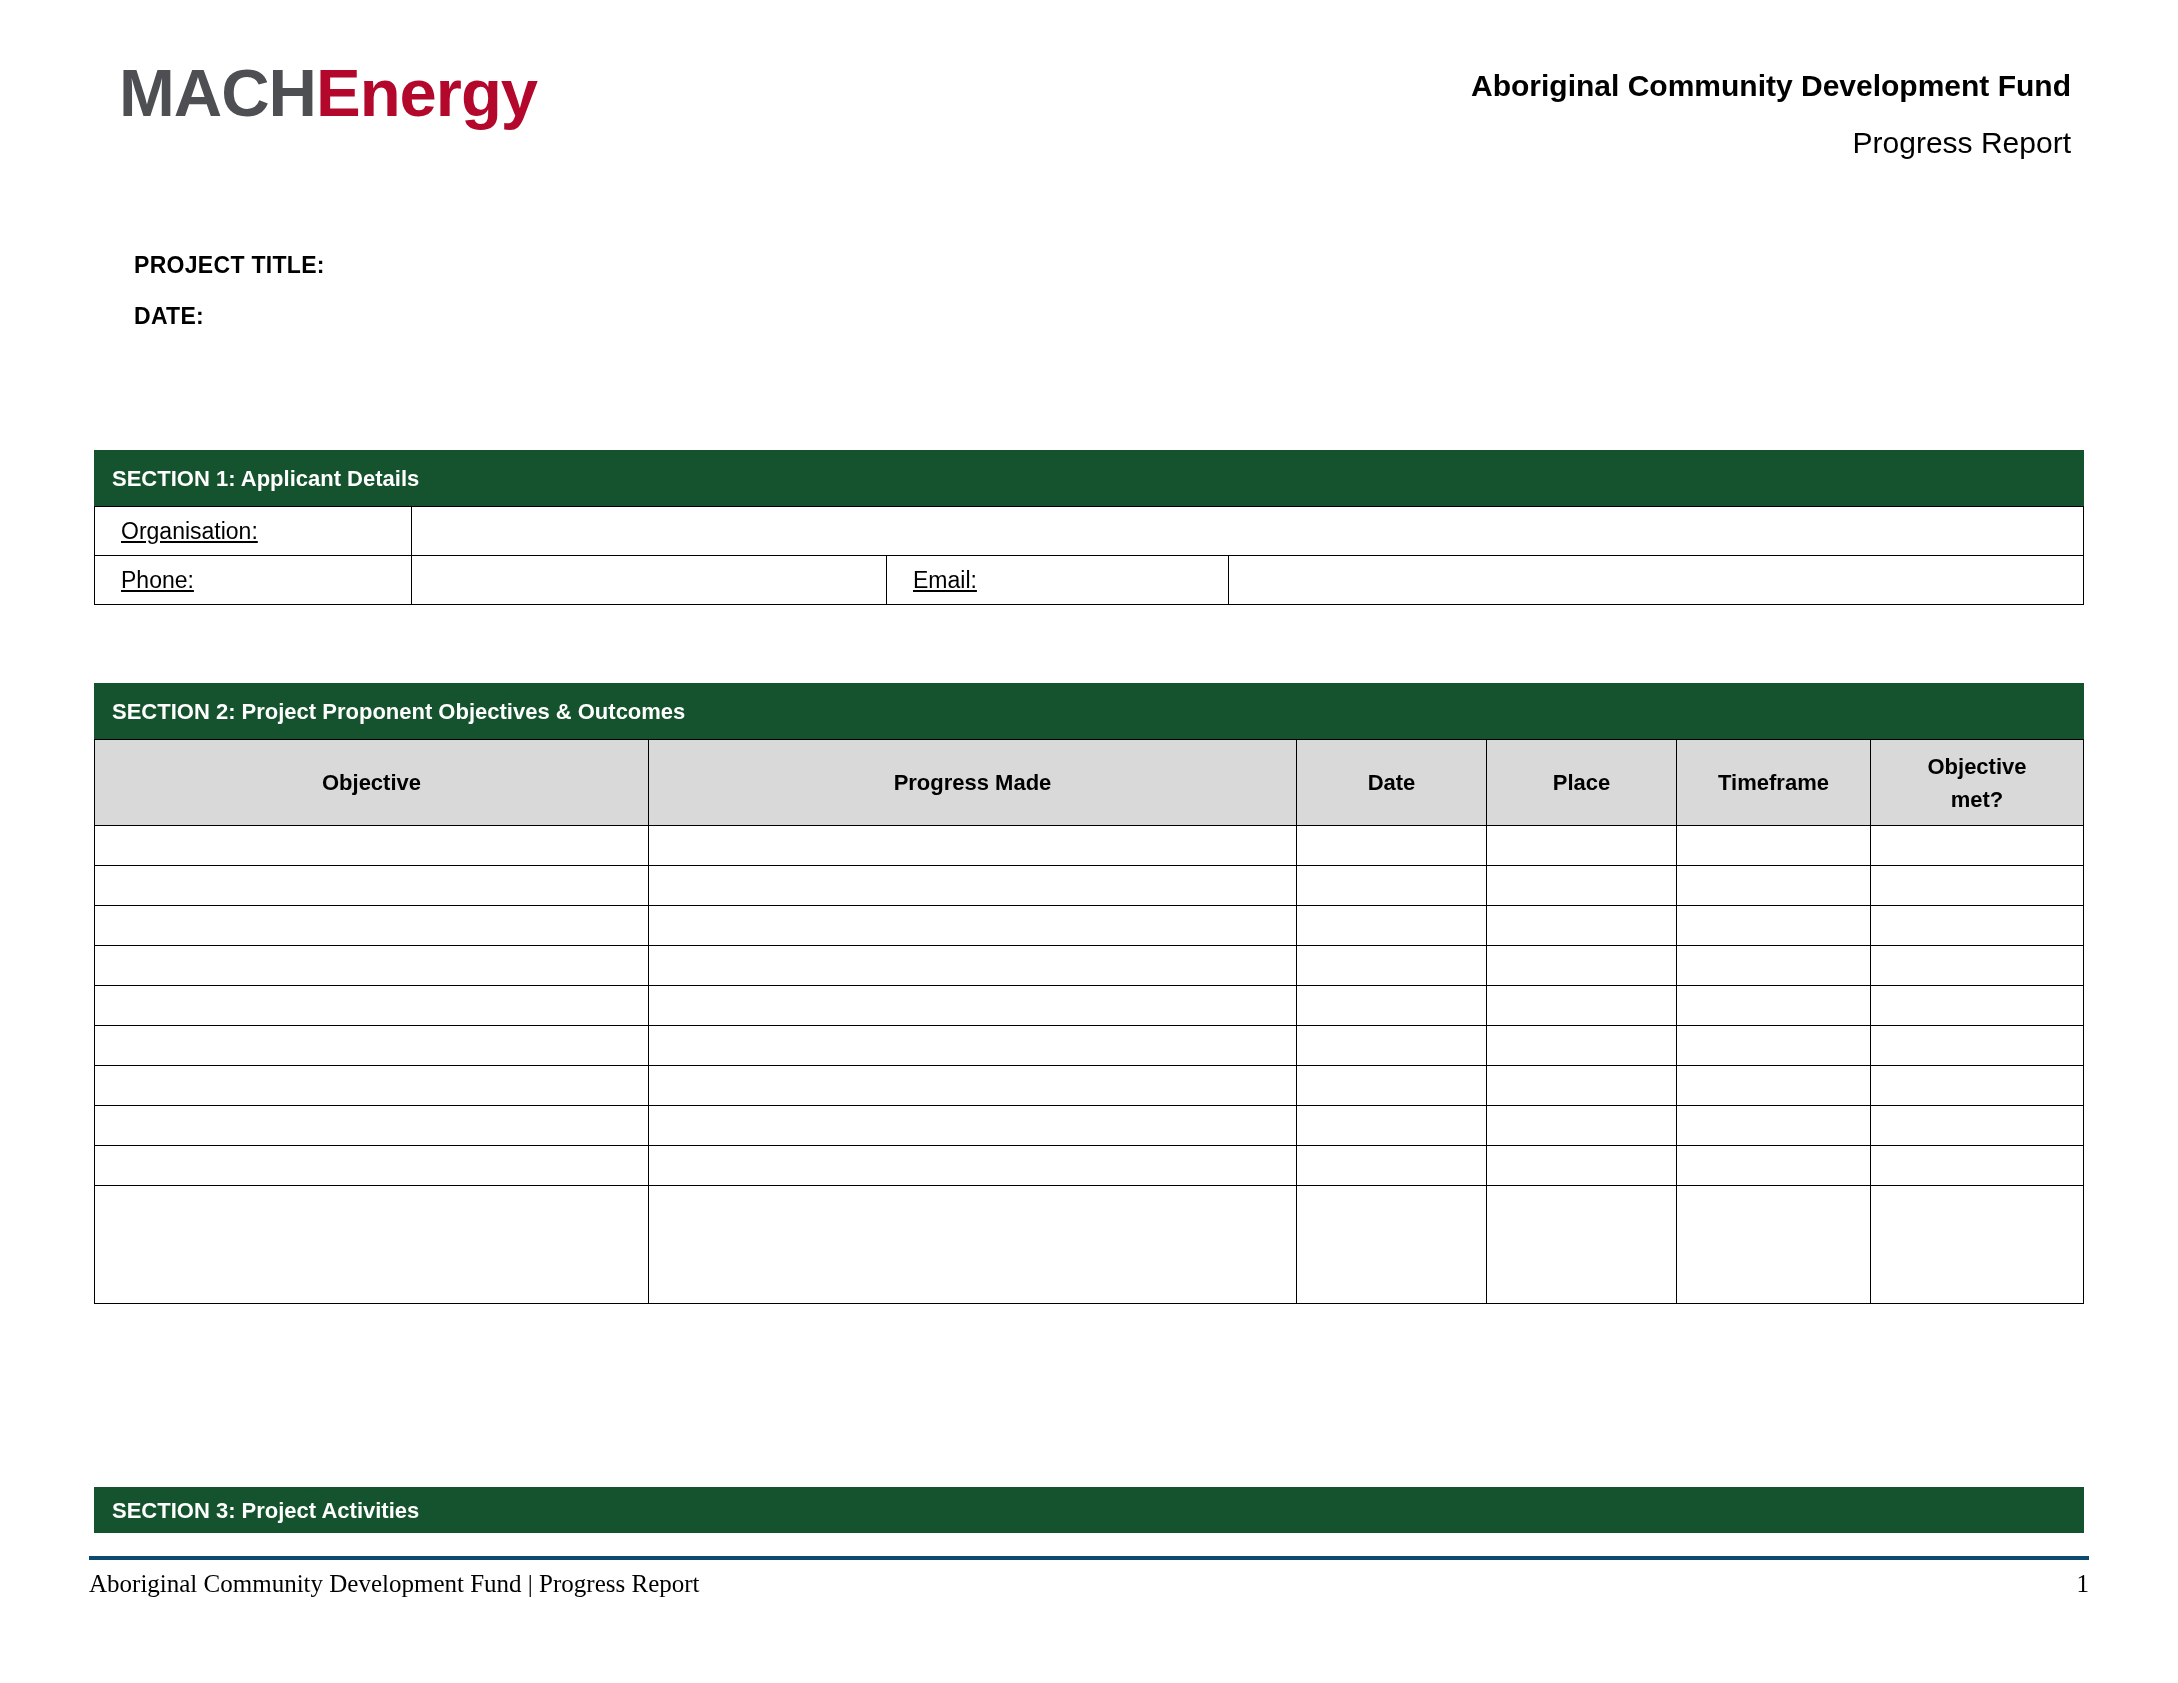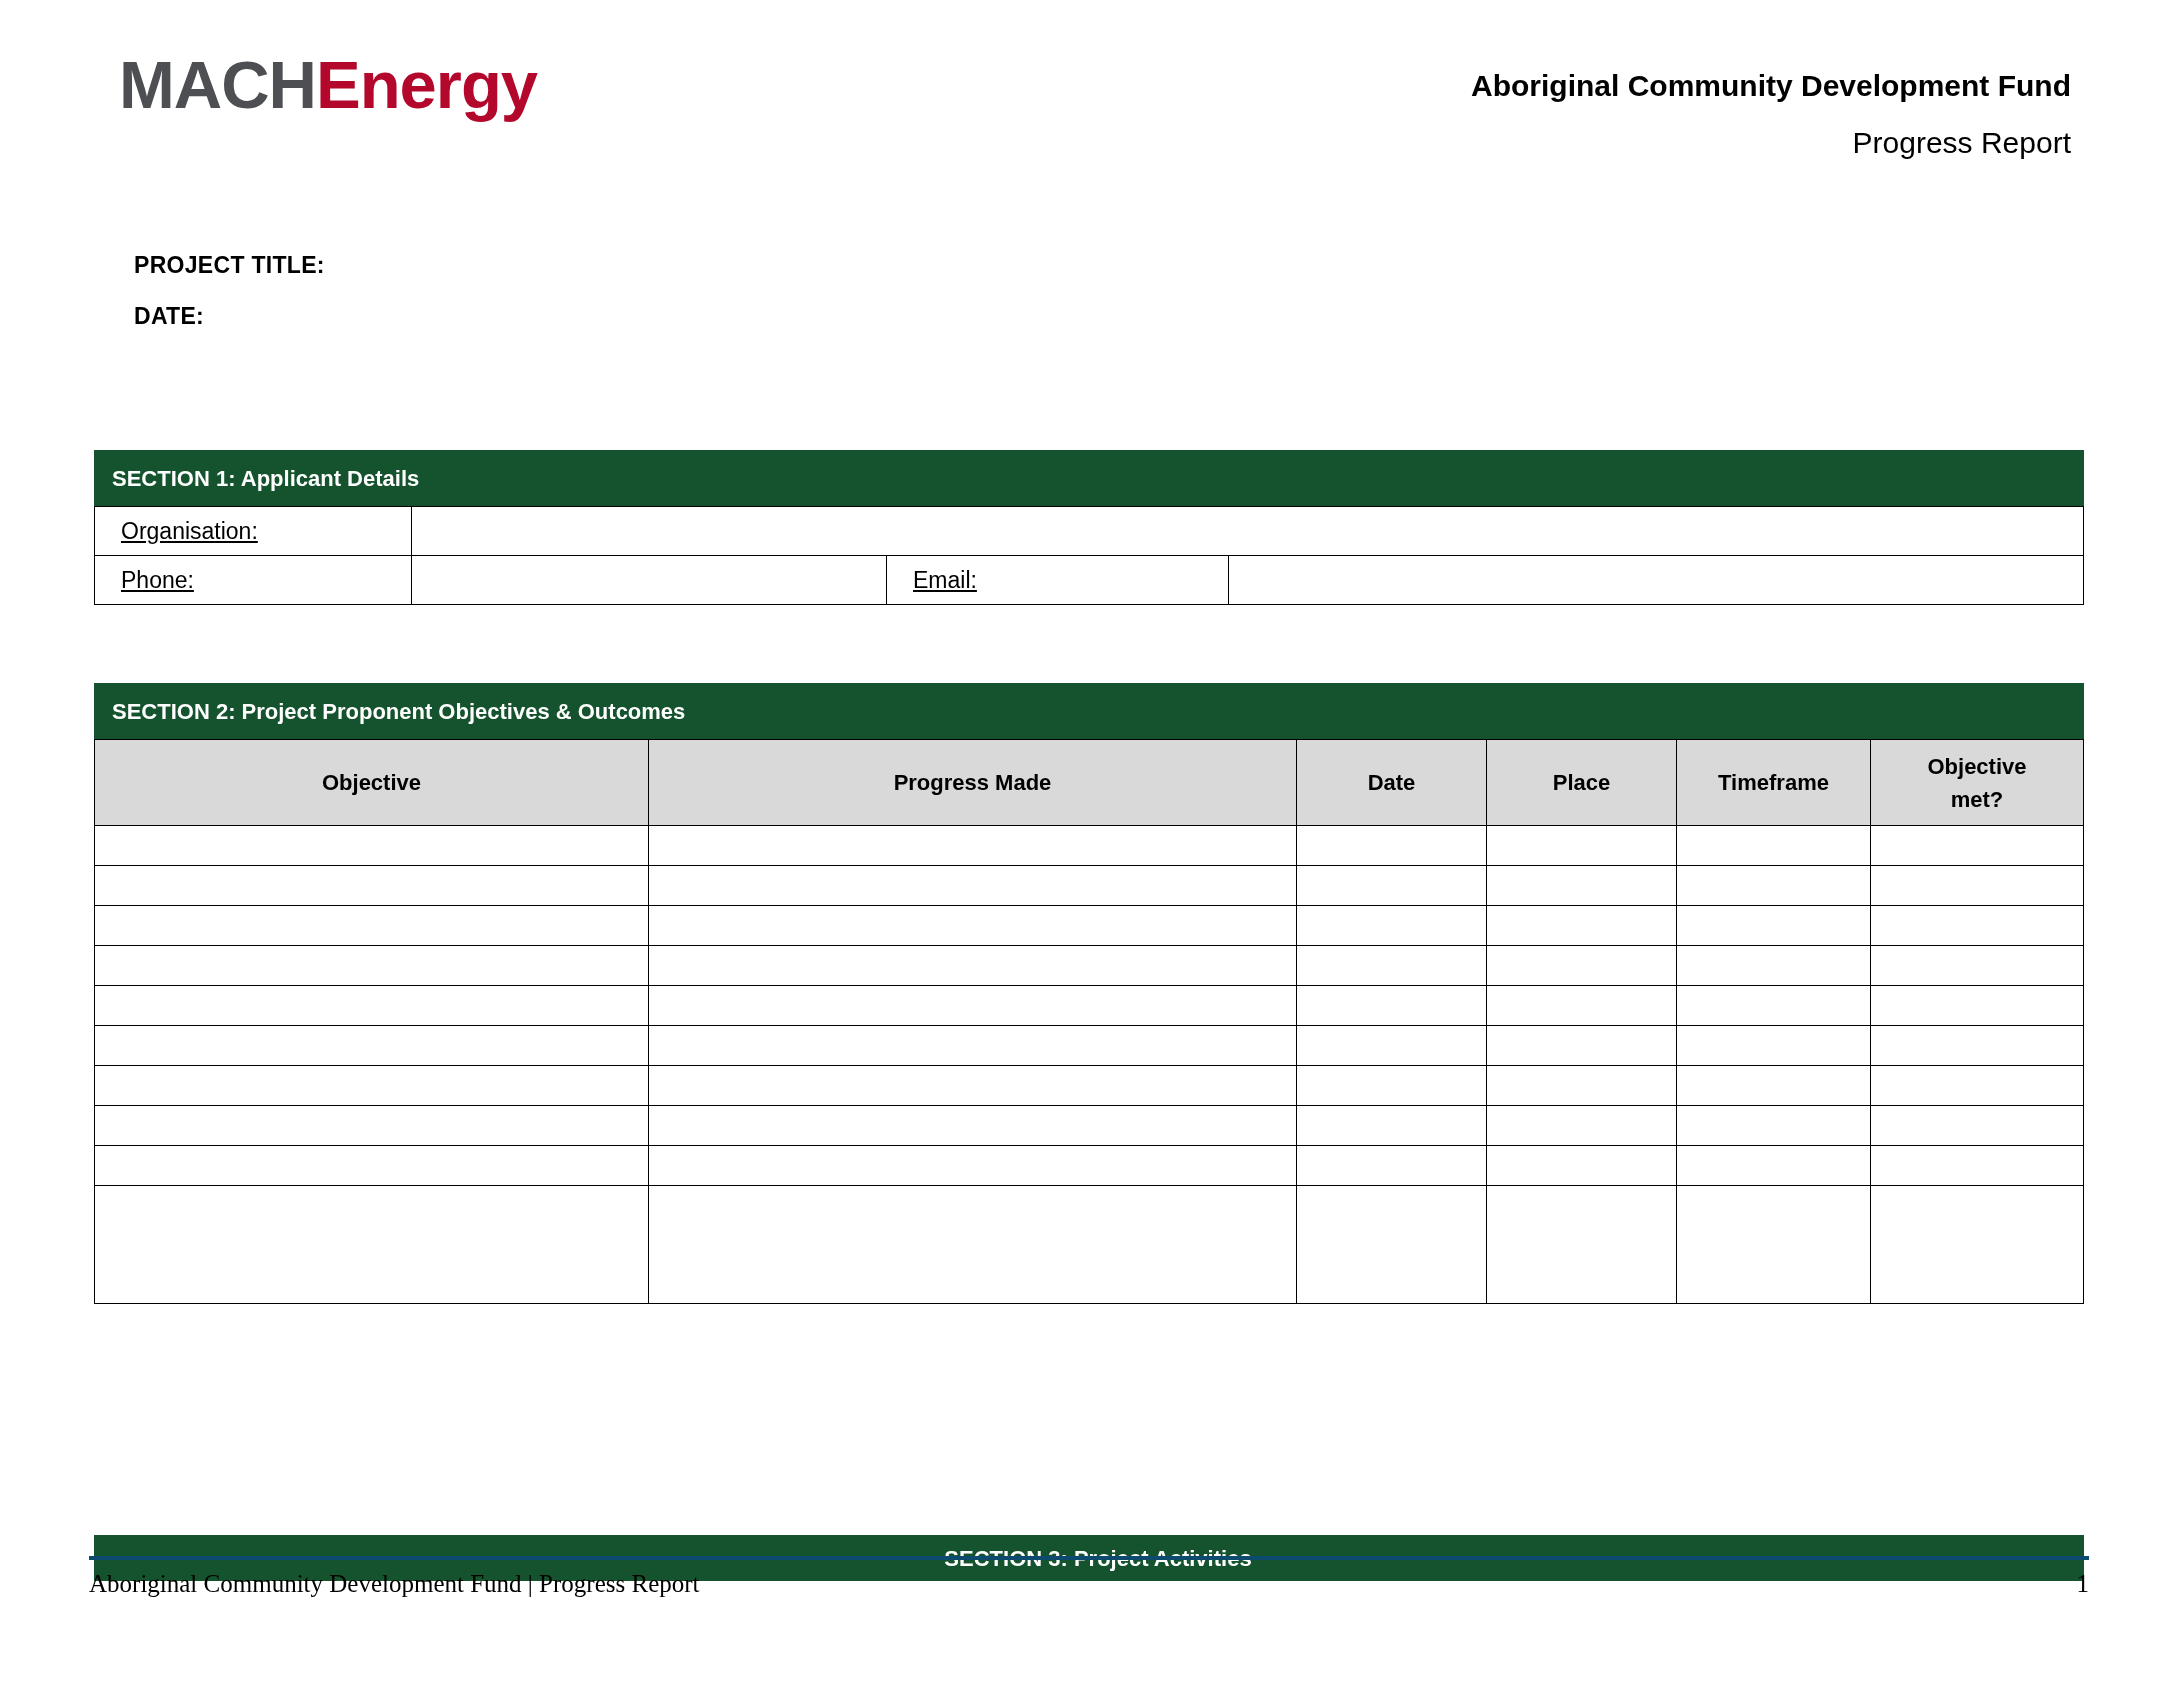--- a/index.html
+++ b/index.html
@@ -24,21 +24,21 @@
   }
 
   
   .header {
     position: relative;
     height: 198px;
   }
   .logo {
     position: absolute;
     left: 119px;
-    top: 46px;
+    top: 54px;
     font-size: 67px;
     font-weight: bold;
     letter-spacing: -1px;
     white-space: nowrap;
   }
   .logo .mach { color: #4d4f53; }
   .logo .energy { color: #b3072c; }
 
   .header-right {
     position: absolute;
@@ -302,21 +302,21 @@
         <td class="tall"></td>
         <td class="tall"></td>
         <td class="tall"></td>
         <td class="tall"></td>
         <td class="tall"></td>
       </tr>
     </tbody>
       </table>
   </div>
 
-  <div class="section" style="top:1535px;text-align:center;">
+  <div class="section" style="top:1487px;">
     <div class="section-bar" style="height:46px; padding-top:9px; padding-bottom:9px;">SECTION 3: Project Activities</div>
   </div>
 
   <div class="footer">
     <div>Aboriginal Community Development Fund | Progress Report</div>
     <div class="footer-page">1</div>
   </div>
 
 </div>
 

